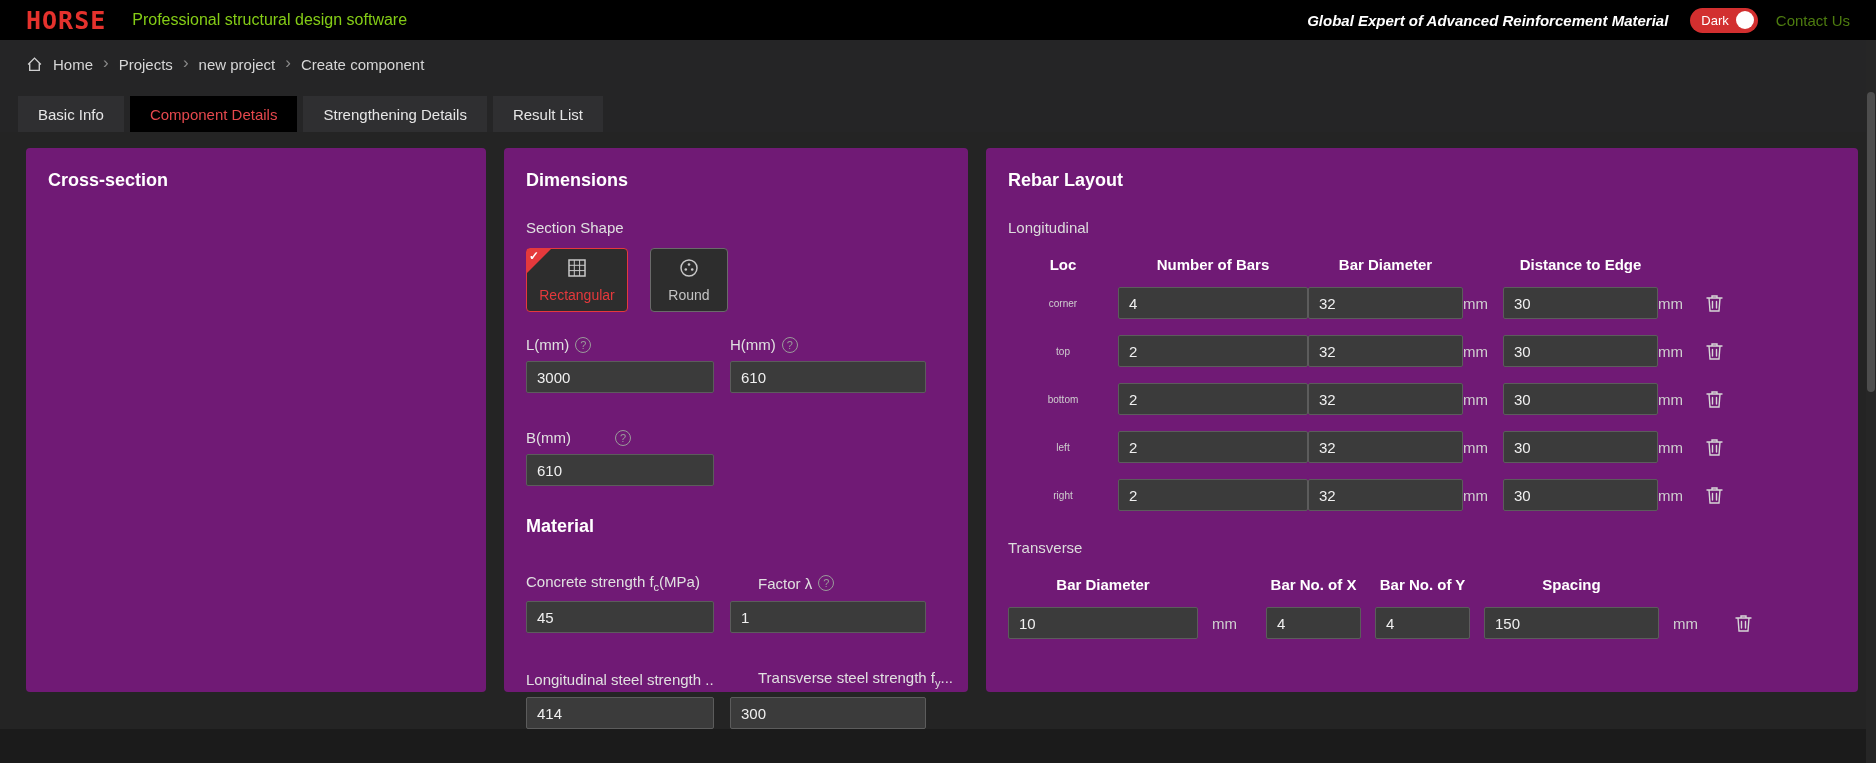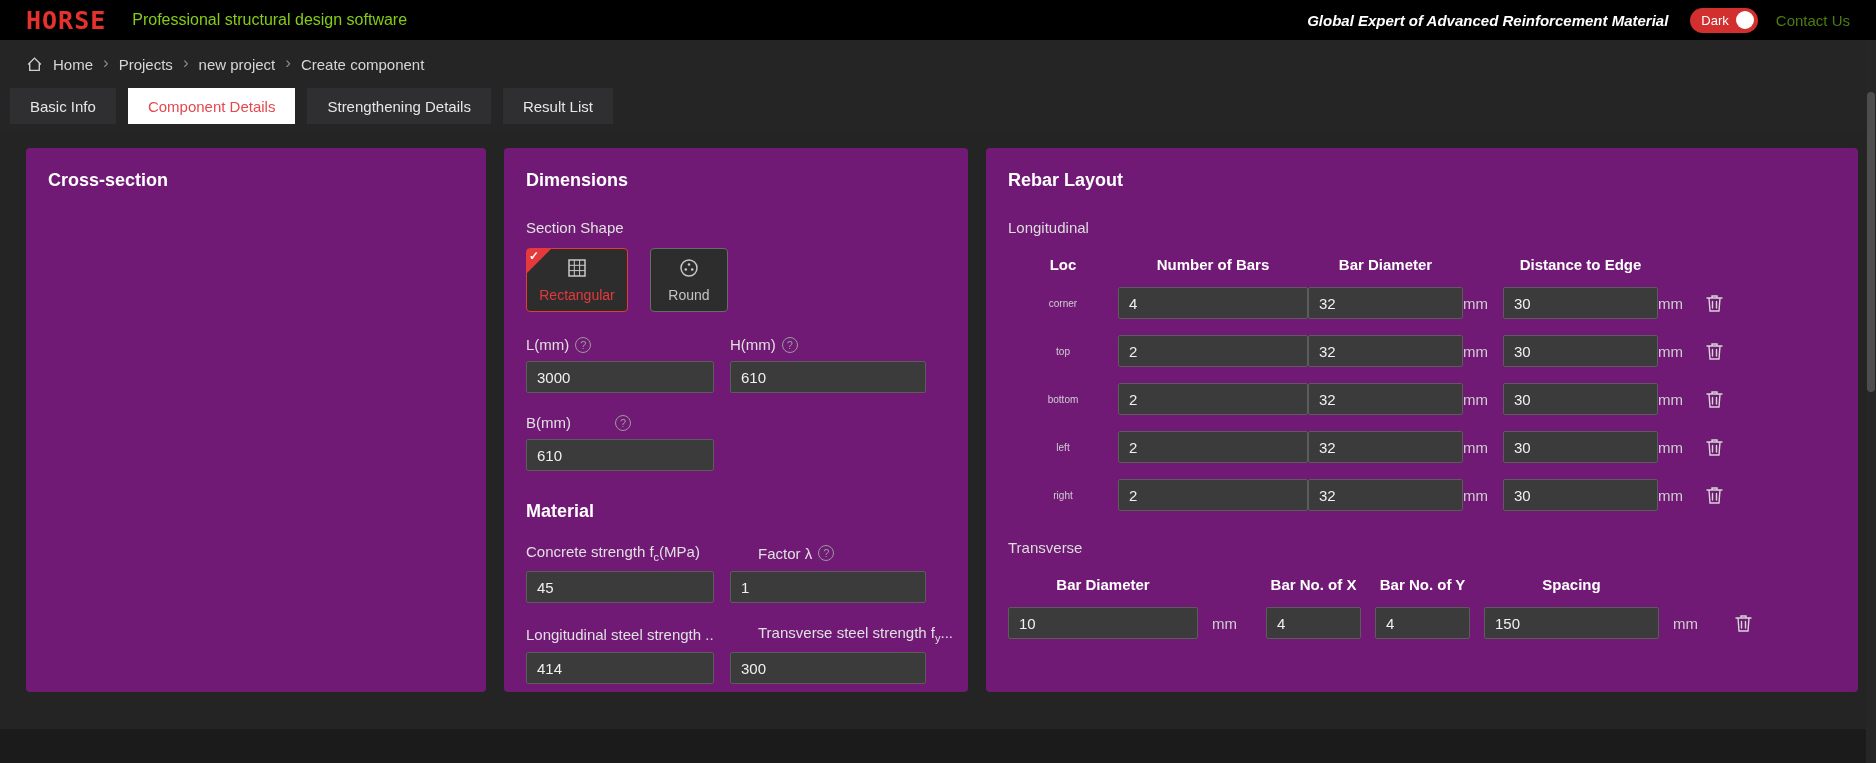--- a/index.html
+++ b/index.html
@@ -17,39 +17,39 @@
   .theme-toggle .tt-knob { width:18px; height:18px; border-radius:50%; background:#fff; }
   .contact { font-size:15px; color:#4d7c0f; text-decoration:none; white-space:nowrap; }
 
   
   .breadcrumb-bar { height:48px; background:#252526; display:flex; align-items:center; padding:0 26px; gap:10px; }
   .crumb { font-size:15px; color:#d6d6d6; cursor:pointer; }
   .crumb-sep { font-size:17px; color:#8a8a8a; margin-top:-2px; }
   .home-icon { display:flex; align-items:center; }
 
   
-  .tabs-row { height:44px; background:#252526; display:flex; align-items:flex-start; padding:0 0 0 10px; gap:12px; }
+  .tabs-row { height:44px; background:#252526; display:flex; align-items:flex-end; padding:0 0 0 18px; gap:6px; }
   .tab { height:36px; display:flex; align-items:center; padding:0 20px; background:#2f2f31; font-size:15px; color:#e6e6e6; cursor:pointer; }
-  .tab.active { background:#ffffff; color:#e5484d; }
+  .tab.active { background:#000000; color:#e5484d; }
 
   
   .main { height:597px; background:#242424; padding:16px 18px 0 26px; display:flex; gap:18px; }
   .panel { background:#701a75; border-radius:4px; height:544px; padding:22px; }
   .panel-title { font-size:18px; font-weight:700; color:#fff; }
   .panel-cross { width:460px; }
   .panel-dims  { width:464px; }
   .panel-rebar { flex:1; }
 
   
   .field-label { font-size:15px; color:#e0e0e0; display:flex; align-items:center; gap:6px; white-space:nowrap; overflow:hidden; }
   .help-icon { width:16px; height:16px; min-width:16px; border:1px solid #9a9a9a; border-radius:50%; color:#9a9a9a; font-size:11px; line-height:14px; text-align:center; display:inline-block; cursor:pointer; }
   .sub { font-size:11px; vertical-align:sub; }
   .txt-input { height:32px; background:#3b3b3b; border:1px solid #5c5c5c; border-radius:2px; color:#f0f0f0; font-size:15px; font-family:"Liberation Sans", sans-serif; padding:0 10px; width:100%; }
   .two-col { display:grid; grid-template-columns:188px 196px; column-gap:16px; align-items:center; }
-  .mt28 { margin-top:28px; } .mt24 { margin-top:24px; } .mt22 { margin-top:21px;gap:44px; } .mt8 { margin-top:8px; } .mt30 { margin-top:30px; }
+  .mt28 { margin-top:28px; } .mt24 { margin-top:24px; } .mt22 { margin-top:36px;gap:44px; } .mt8 { margin-top:8px; } .mt30 { margin-top:30px; }
   .w188 { width:188px; }
 
   .shape-row { display:flex; gap:22px; margin-top:12px; }
   .shape-btn { position:relative; width:102px; height:64px; background:#2d2d2d; border:1px solid #6a6a6a; border-radius:4px; display:flex; flex-direction:column; align-items:center; justify-content:center; gap:5px; cursor:pointer; }
   .shape-btn.round-btn { width:78px; }
   .shape-label { font-size:14px; color:#c4c4c4; }
   .shape-btn.selected { border-color:#e5393c; }
   .shape-btn.selected .shape-label { color:#e5393c; }
   .corner-fold { position:absolute; top:0; left:0; width:0; height:0; border-top:24px solid #e5393c; border-right:24px solid transparent; }
   .corner-check { position:absolute; top:0; left:2px; color:#fff; font-size:12px; font-weight:700; }

